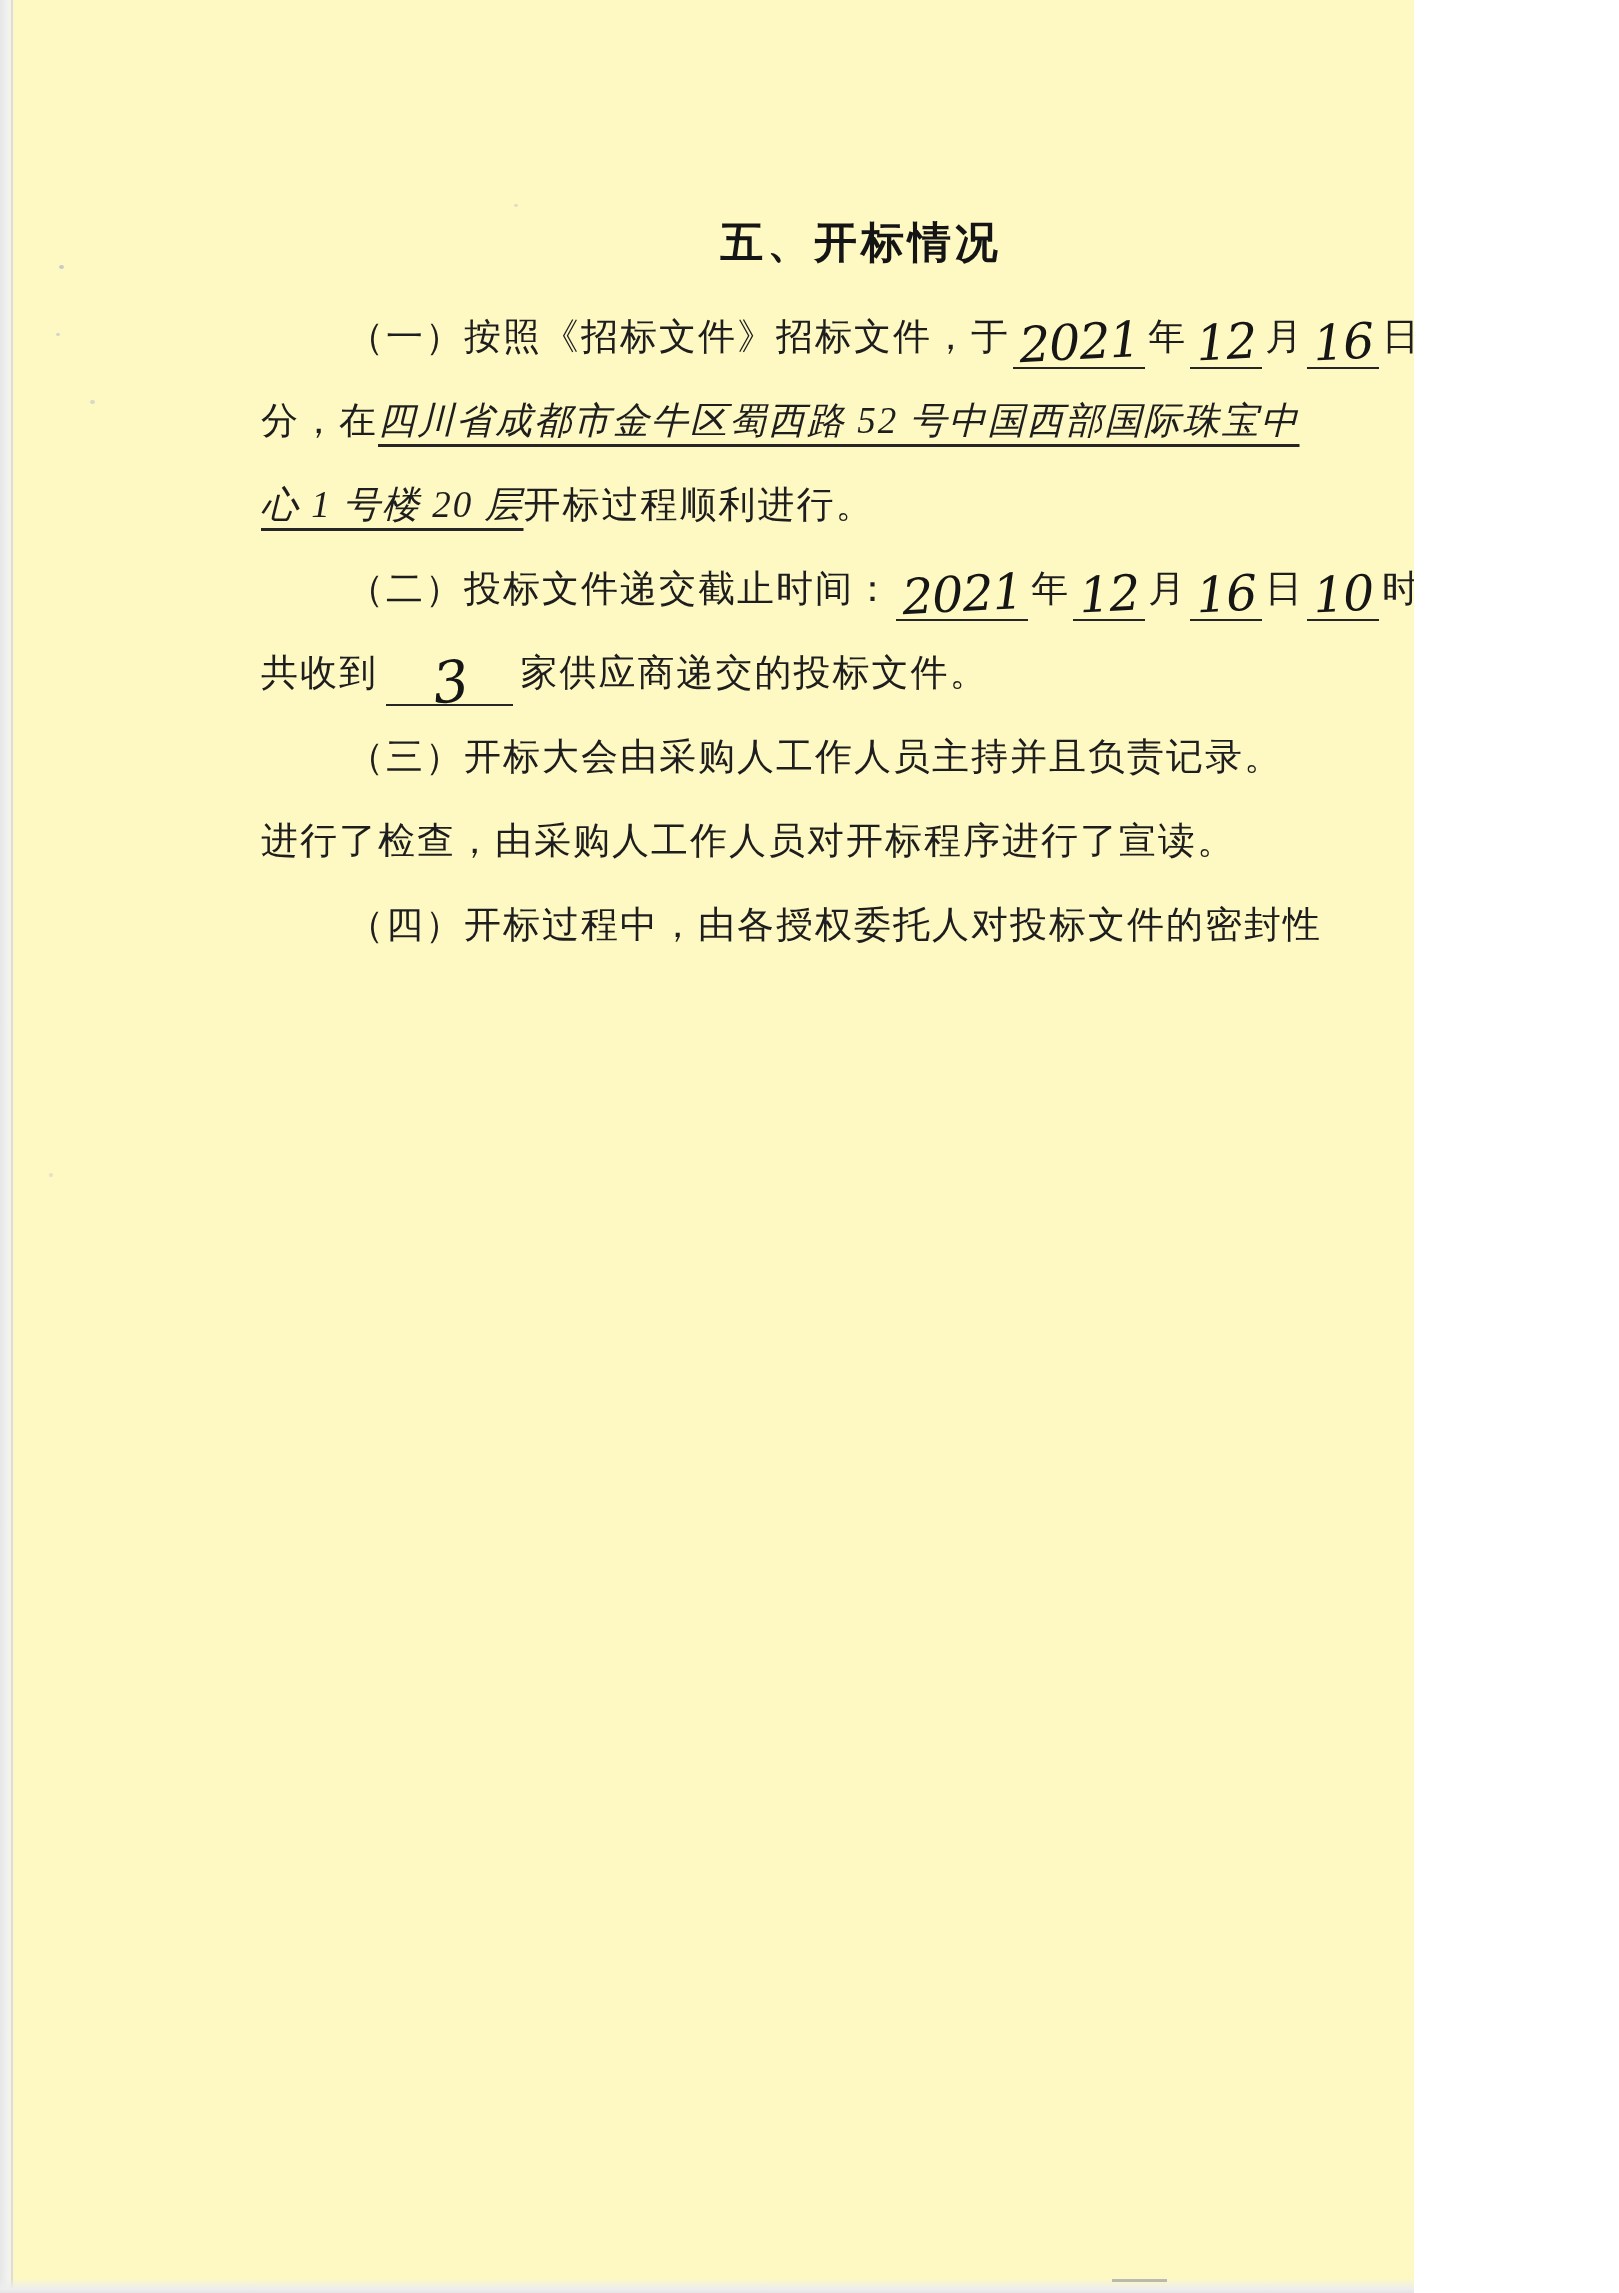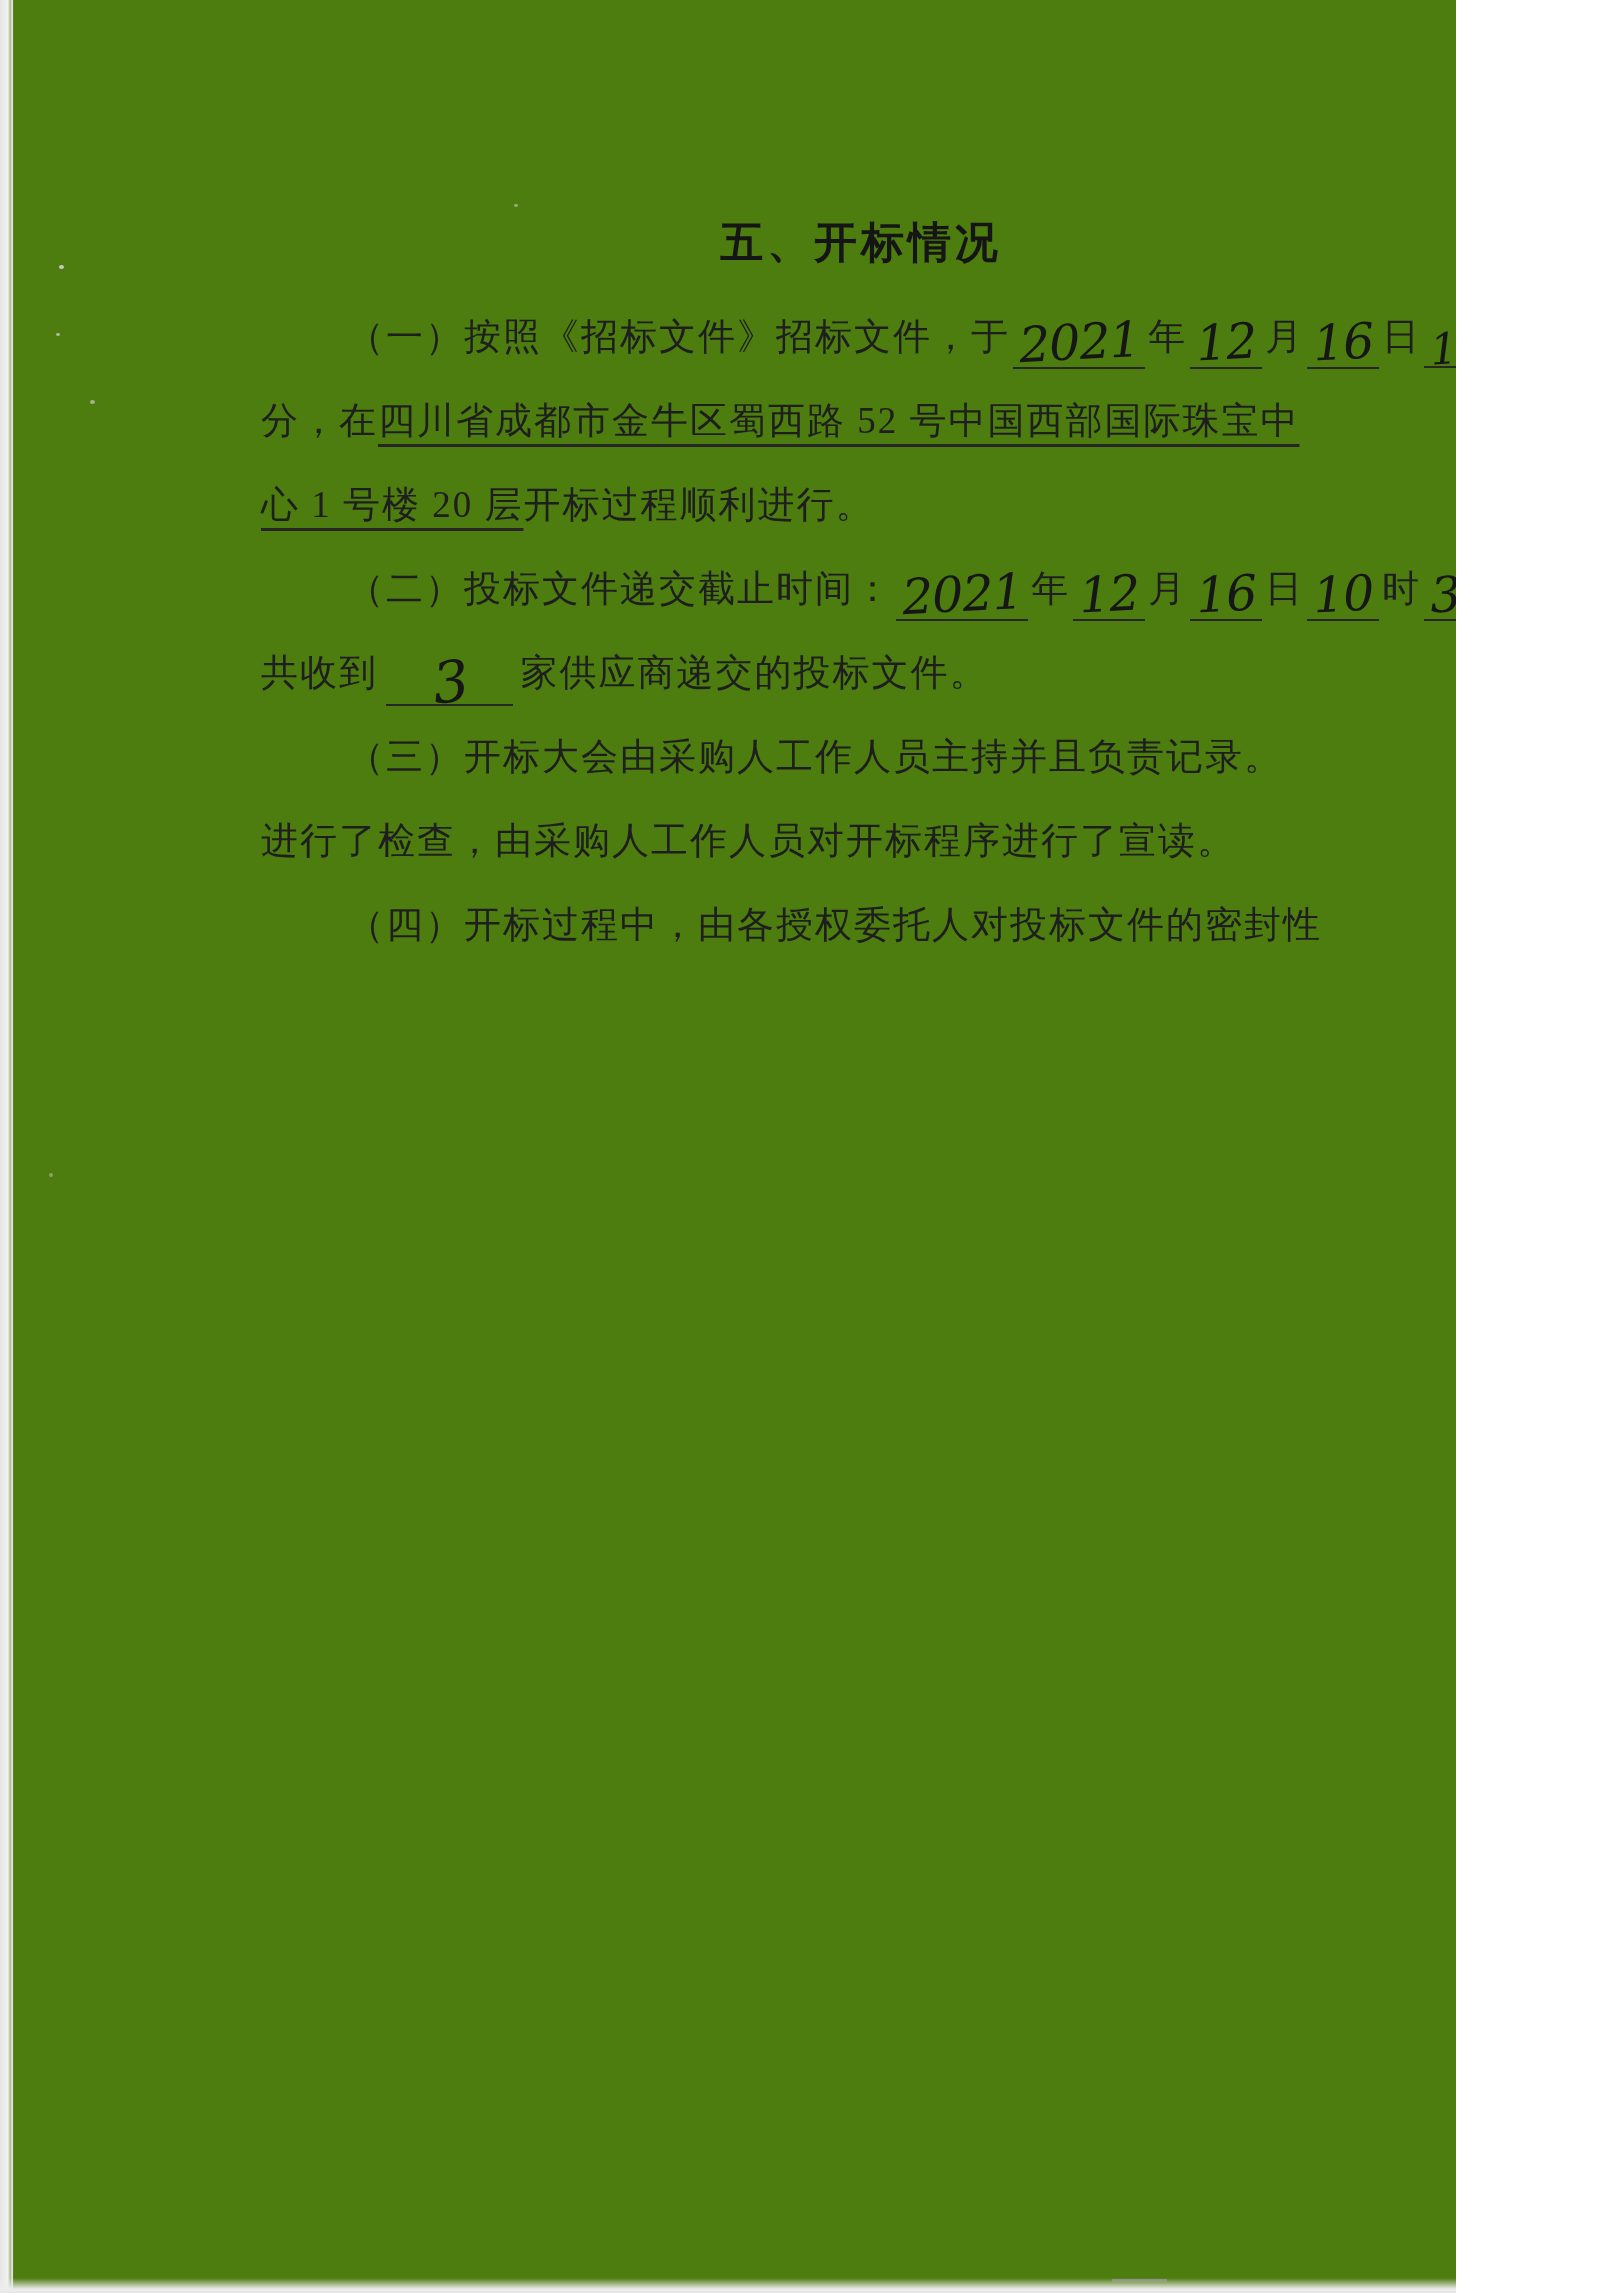--- a/index.html
+++ b/index.html
@@ -1,24 +1,23 @@
 <!DOCTYPE html>
 <html><head>
 <meta charset="utf-8">
 <style>
   html, body { margin: 0; padding: 0; background: #ffffff; }
   .page {
     position: relative;
     width: 1414px;
     height: 2294px;
-    background: #4d7c0f;
+    background: #fef9c3;
     overflow: hidden;
     font-family: "Liberation Serif", "DejaVu Serif", serif;
     color: #1e1e1e;
-    padding-left: 42px;
   }
   
   .edge-left {
     position: absolute; left: 0; top: 0; width: 13.7px; height: 100%;
     background: linear-gradient(to right, #e6e6e6 0%, #f2f2f2 55%, rgba(255,255,255,0) 100%);
   }
   .edge-left-line {
     position: absolute; left: 10.7px; top: 0; width: 2px; height: 100%;
     background: #dcdcdc;
   }
@@ -59,20 +58,21 @@
     white-space: nowrap;
   }
   .line.indent { padding-left: 86px; }
 
   
   .u {
     text-decoration: underline;
     text-decoration-thickness: 2.9px;
     text-underline-offset: 10.7px;
     text-decoration-color: #262626;
+    font-style: italic;
   }
 
   
   .blank {
     display: inline-block;
     border-bottom: 2.9px solid #262626;
     line-height: 0.85;
     padding: 0 5.9px;
     margin: 0 2.9px;
     vertical-align: -9.8px;

